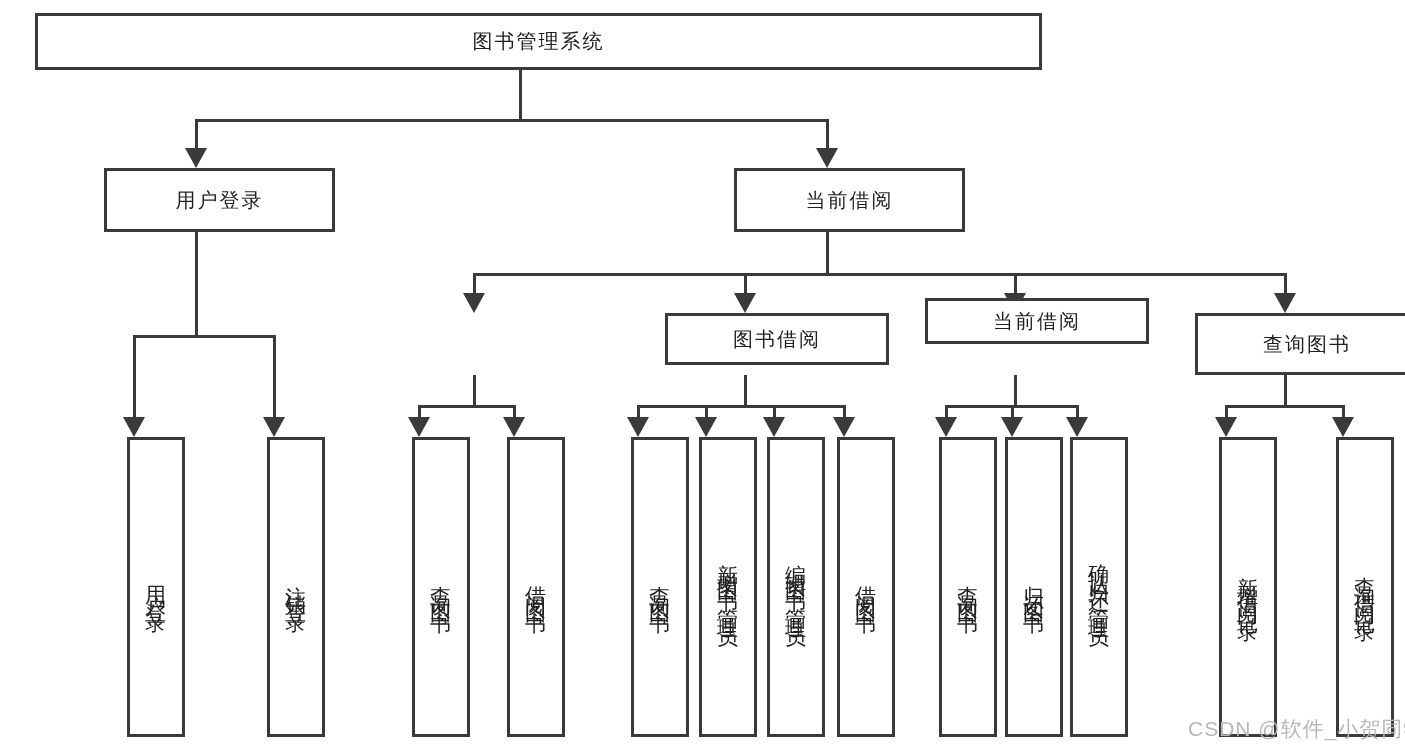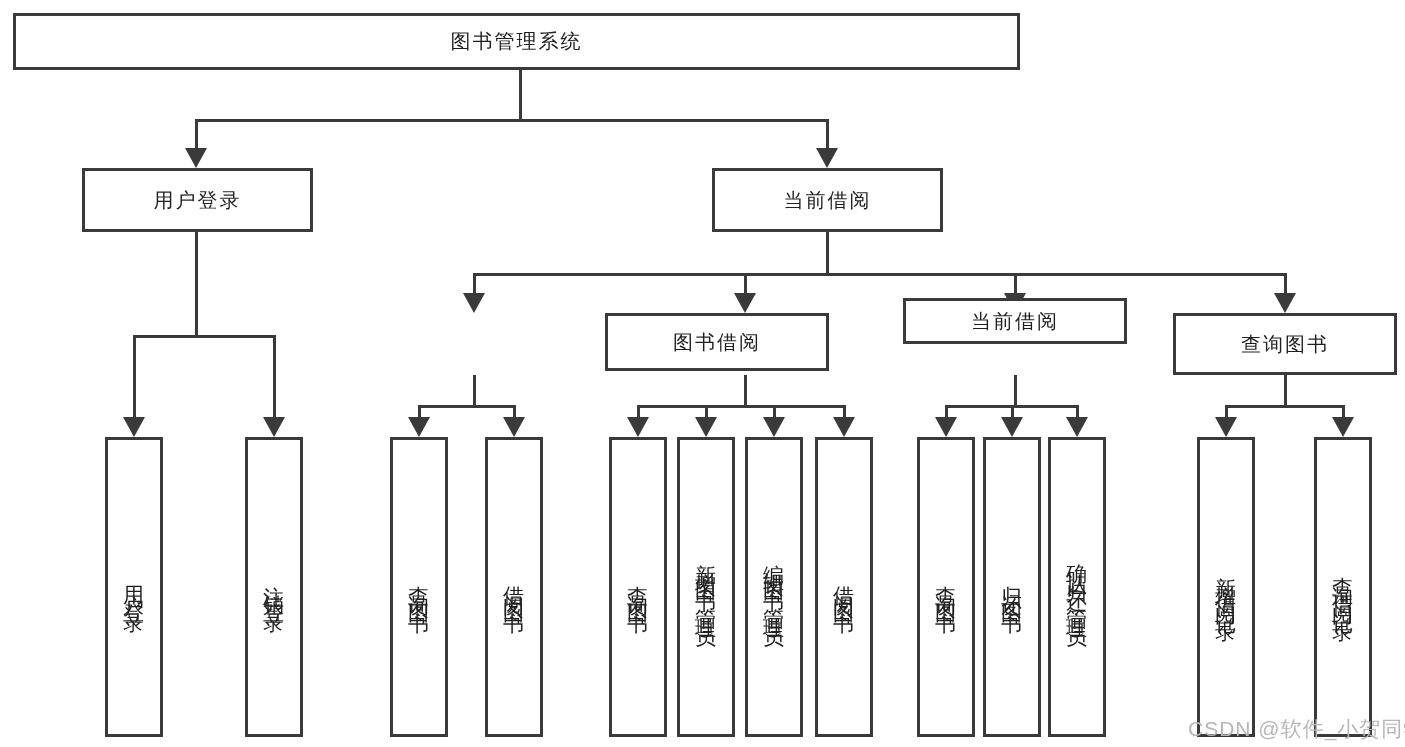--- a/index.html
+++ b/index.html
@@ -8,20 +8,21 @@
     background:var(--background,#ffffff);
     font-family:"Liberation Sans","DejaVu Sans",sans-serif;
     overflow:hidden;
   }
   .box{
     position:absolute;box-sizing:border-box;
     border:3px solid var(--line,#3a3a3a);
     background:var(--box-bg,#ffffff);
     display:flex;align-items:center;justify-content:center;
     color:var(--text,#1f1f1f);
+    margin-left:22px;
   }
   .box.h{font-size:20px;letter-spacing:2px;}
   .box.v{
     writing-mode:vertical-rl;text-orientation:mixed;
     font-size:21px;letter-spacing:9px;line-height:1;
   }
   .vl{position:absolute;width:3px;background:var(--line,#3a3a3a);}
   .hl{position:absolute;height:3px;background:var(--line,#3a3a3a);}
   .ar{
     position:absolute;width:0;height:0;
@@ -95,21 +96,21 @@
   <div class="ar" style="left:1001px;top:417px"></div>
   <div class="ar" style="left:1066px;top:417px"></div>
   <div class="ar" style="left:1215px;top:417px"></div>
   <div class="ar" style="left:1332px;top:417px"></div>
 
   <div class="box h" style="left:13px;top:13px;width:1007px;height:57px">图书管理系统</div>
 
   <div class="box h" style="left:82px;top:168px;width:231px;height:64px">用户登录</div>
   <div class="box h" style="left:712px;top:168px;width:231px;height:64px">当前借阅</div>
 
-  <div class="box h" style="left:605px;top:313px;width:224px;height:58px">图书借阅</div>
+  <div class="box h" style="left:643px;top:313px;width:224px;height:52px">图书借阅</div>
   <div class="box h" style="left:903px;top:298px;width:224px;height:46px">当前借阅</div>
   <div class="box h" style="left:1173px;top:313px;width:224px;height:62px">查询图书</div>
 
   <div class="box v" style="left:105px;top:437px;width:58px;height:300px">用户登录</div>
   <div class="box v" style="left:245px;top:437px;width:58px;height:300px">注销登录</div>
 
   <div class="box v" style="left:390px;top:437px;width:58px;height:300px">查询图书</div>
   <div class="box v" style="left:485px;top:437px;width:58px;height:300px">借阅图书</div>
 
   <div class="box v" style="left:609px;top:437px;width:58px;height:300px">查询图书</div>

